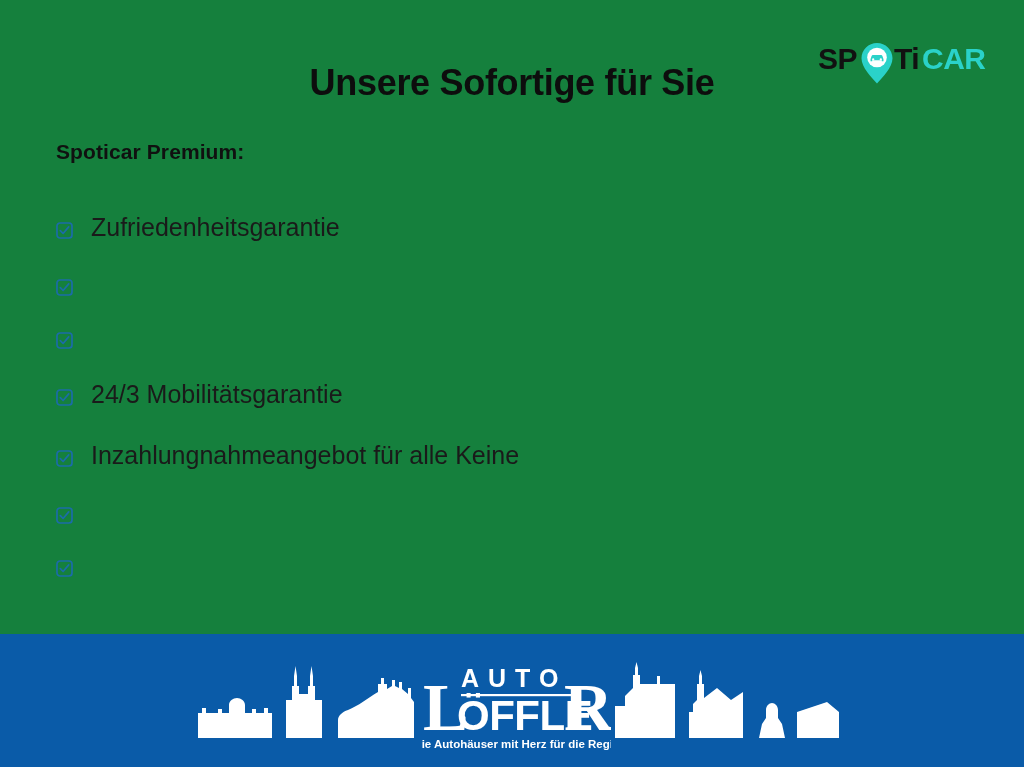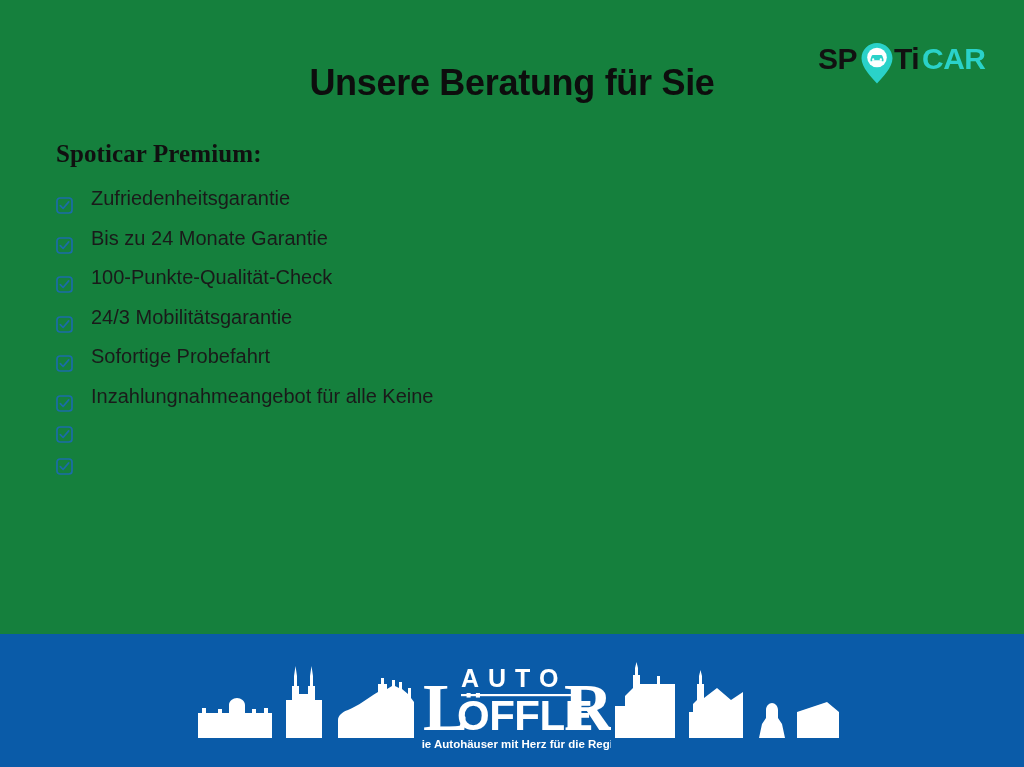--- a/index.html
+++ b/index.html
@@ -49,44 +49,44 @@
     letter-spacing: -0.3px;
     color: #0d0d0d;
     font-family: "Liberation Sans", sans-serif;
   }
 
   
   .section-heading {
     position: absolute;
     top: 140px;
     left: 56px;
-    font-size: 25px;
+    font-size: 21px;
     font-weight: bold;
     color: #101010;
     letter-spacing: 0.1px;
-    font-family: Liberation Serif, serif;
   }
 
   
   .guarantee-list {
     position: absolute;
     top: 182px;
     left: 56px;
     width: 900px;
     list-style: none;
     margin: 0;
     padding: 0;
   }
   .guarantee-item {
     display: flex;
-    align-items: flex-end;
+    align-items: center;
     margin-bottom: 7.5px;
-    font-size: 20px;
+    font-size: 25px;
     line-height: 32px;
     color: #1a1a1a;
+    margin-top: 29px;
   }
   .check-icon {
     flex: 0 0 auto;
     width: 17px;
     height: 17px;
     margin-top: 7px;
     margin-right: 18px;
   }
   .check-icon svg { display: block; }
   .item-text {
@@ -153,21 +153,21 @@
         <circle cx="55.2" cy="20.4" r="1.15" fill="#ffffff"></circle>
         <circle cx="62.8" cy="20.4" r="1.15" fill="#ffffff"></circle>
       </g>
 
       <text x="76" y="30" font-family="Liberation Sans, sans-serif" font-size="30" font-weight="bold" fill="#111111" letter-spacing="-0.5">Ti</text>
 
       <text x="104" y="30" font-family="Liberation Sans, sans-serif" font-size="30" font-weight="bold" fill="#2ad2c9" letter-spacing="-0.5">CAR</text>
     </svg>
   </div>
 
-  <div class="page-title">Unsere Beratung für Sie</div>
+  <div class="page-title">Unsere Sofortige für Sie</div>
 
   <div class="section-heading">Spoticar Premium:</div>
 
   <ul class="guarantee-list">
 
     <li class="guarantee-item">
       <span class="check-icon">
         <svg width="17" height="17" viewBox="0 0 17 17" xmlns="http://www.w3.org/2000/svg">
           <rect x="1" y="1" width="15" height="15" rx="3" ry="3" fill="none" stroke="#1b6ca8" stroke-width="1.7"></rect>
           <path d="M4.3 8.6 L7.1 11.5 L12.7 4.9" fill="none" stroke="#1b6ca8" stroke-width="1.7" stroke-linecap="round" stroke-linejoin="round"></path>
@@ -176,52 +176,41 @@
       <span class="item-text">Zufriedenheitsgarantie</span>
     </li>
 
     <li class="guarantee-item">
       <span class="check-icon">
         <svg width="17" height="17" viewBox="0 0 17 17" xmlns="http://www.w3.org/2000/svg">
           <rect x="1" y="1" width="15" height="15" rx="3" ry="3" fill="none" stroke="#1b6ca8" stroke-width="1.7"></rect>
           <path d="M4.3 8.6 L7.1 11.5 L12.7 4.9" fill="none" stroke="#1b6ca8" stroke-width="1.7" stroke-linecap="round" stroke-linejoin="round"></path>
         </svg>
       </span>
-      <span class="item-text">Bis zu 24 Monate Garantie</span>
-    </li>
-
-    <li class="guarantee-item">
-      <span class="check-icon">
-        <svg width="17" height="17" viewBox="0 0 17 17" xmlns="http://www.w3.org/2000/svg">
-          <rect x="1" y="1" width="15" height="15" rx="3" ry="3" fill="none" stroke="#1b6ca8" stroke-width="1.7"></rect>
-          <path d="M4.3 8.6 L7.1 11.5 L12.7 4.9" fill="none" stroke="#1b6ca8" stroke-width="1.7" stroke-linecap="round" stroke-linejoin="round"></path>
-        </svg>
-      </span>
-      <span class="item-text">100-Punkte-Qualität-Check</span>
+    </li>
+
+    <li class="guarantee-item">
+      <span class="check-icon">
+        <svg width="17" height="17" viewBox="0 0 17 17" xmlns="http://www.w3.org/2000/svg">
+          <rect x="1" y="1" width="15" height="15" rx="3" ry="3" fill="none" stroke="#1b6ca8" stroke-width="1.7"></rect>
+          <path d="M4.3 8.6 L7.1 11.5 L12.7 4.9" fill="none" stroke="#1b6ca8" stroke-width="1.7" stroke-linecap="round" stroke-linejoin="round"></path>
+        </svg>
+      </span>
     </li>
 
     <li class="guarantee-item">
       <span class="check-icon">
         <svg width="17" height="17" viewBox="0 0 17 17" xmlns="http://www.w3.org/2000/svg">
           <rect x="1" y="1" width="15" height="15" rx="3" ry="3" fill="none" stroke="#1b6ca8" stroke-width="1.7"></rect>
           <path d="M4.3 8.6 L7.1 11.5 L12.7 4.9" fill="none" stroke="#1b6ca8" stroke-width="1.7" stroke-linecap="round" stroke-linejoin="round"></path>
         </svg>
       </span>
       <span class="item-text">24/3 Mobilitätsgarantie</span>
     </li>
 
-    <li class="guarantee-item">
-      <span class="check-icon">
-        <svg width="17" height="17" viewBox="0 0 17 17" xmlns="http://www.w3.org/2000/svg">
-          <rect x="1" y="1" width="15" height="15" rx="3" ry="3" fill="none" stroke="#1b6ca8" stroke-width="1.7"></rect>
-          <path d="M4.3 8.6 L7.1 11.5 L12.7 4.9" fill="none" stroke="#1b6ca8" stroke-width="1.7" stroke-linecap="round" stroke-linejoin="round"></path>
-        </svg>
-      </span>
-      <span class="item-text">Sofortige Probefahrt</span>
-    </li>
 
 
     <li class="guarantee-item">
       <span class="check-icon">
         <svg width="17" height="17" viewBox="0 0 17 17" xmlns="http://www.w3.org/2000/svg">
           <rect x="1" y="1" width="15" height="15" rx="3" ry="3" fill="none" stroke="#1b6ca8" stroke-width="1.7"></rect>
           <path d="M4.3 8.6 L7.1 11.5 L12.7 4.9" fill="none" stroke="#1b6ca8" stroke-width="1.7" stroke-linecap="round" stroke-linejoin="round"></path>
         </svg>
       </span>
       <span class="item-text">Inzahlungnahmeangebot für alle Keine</span>

